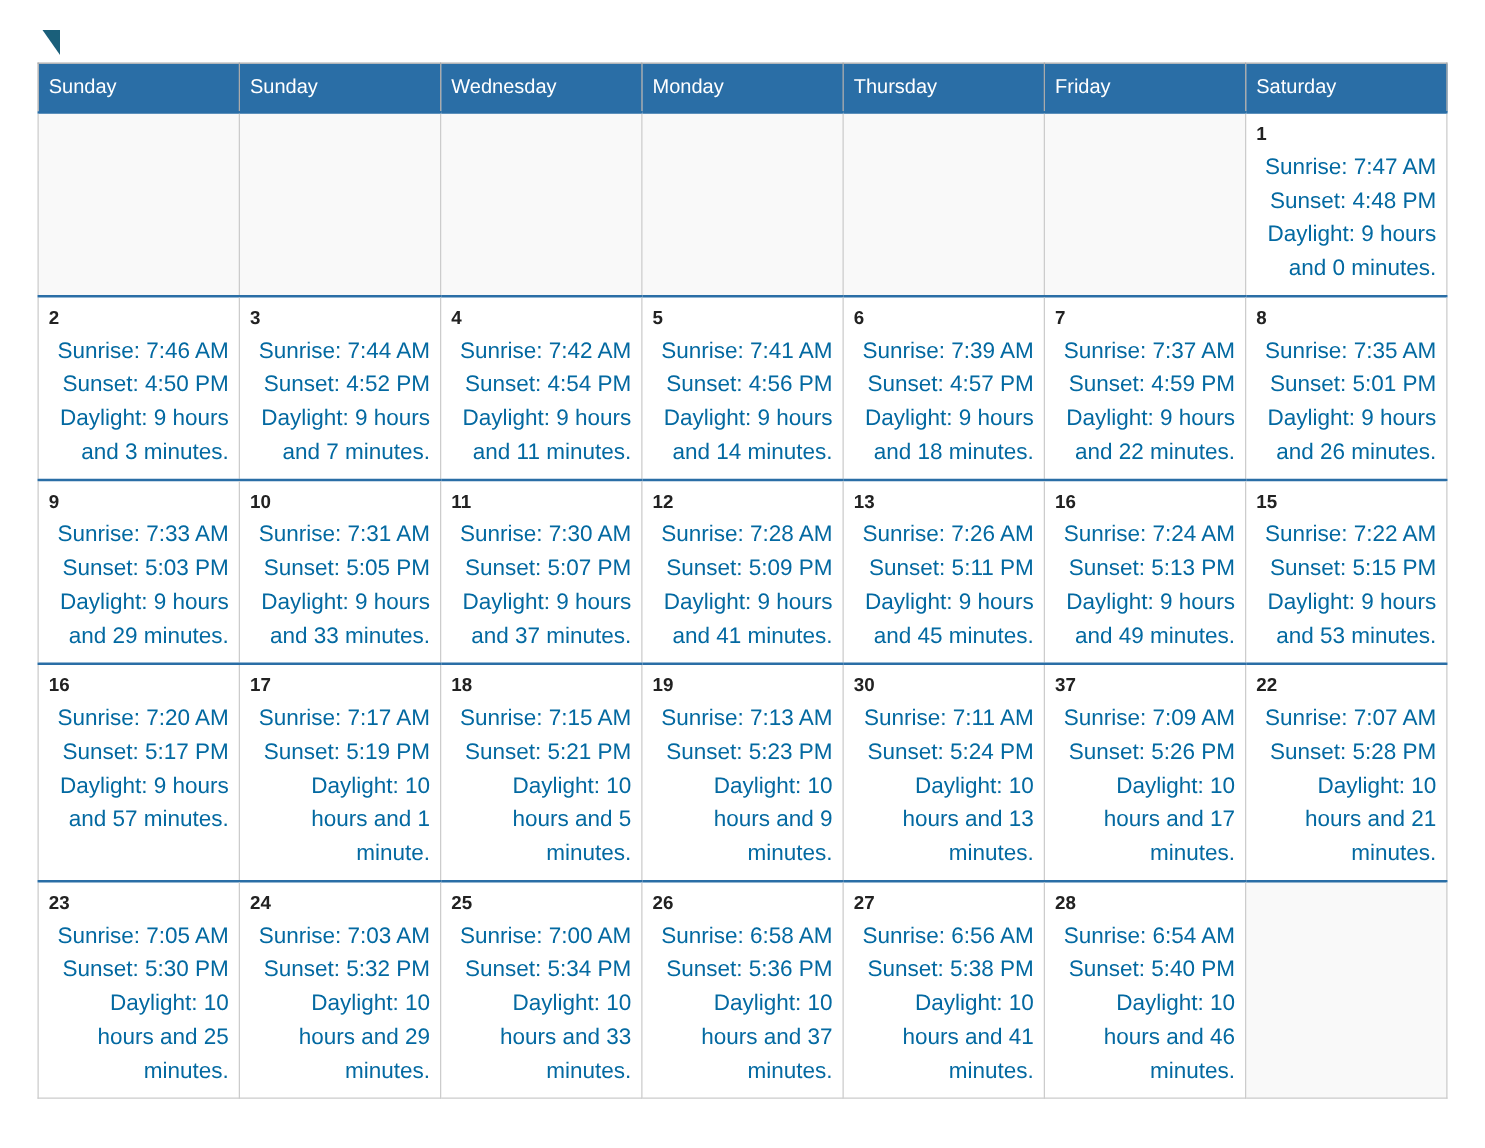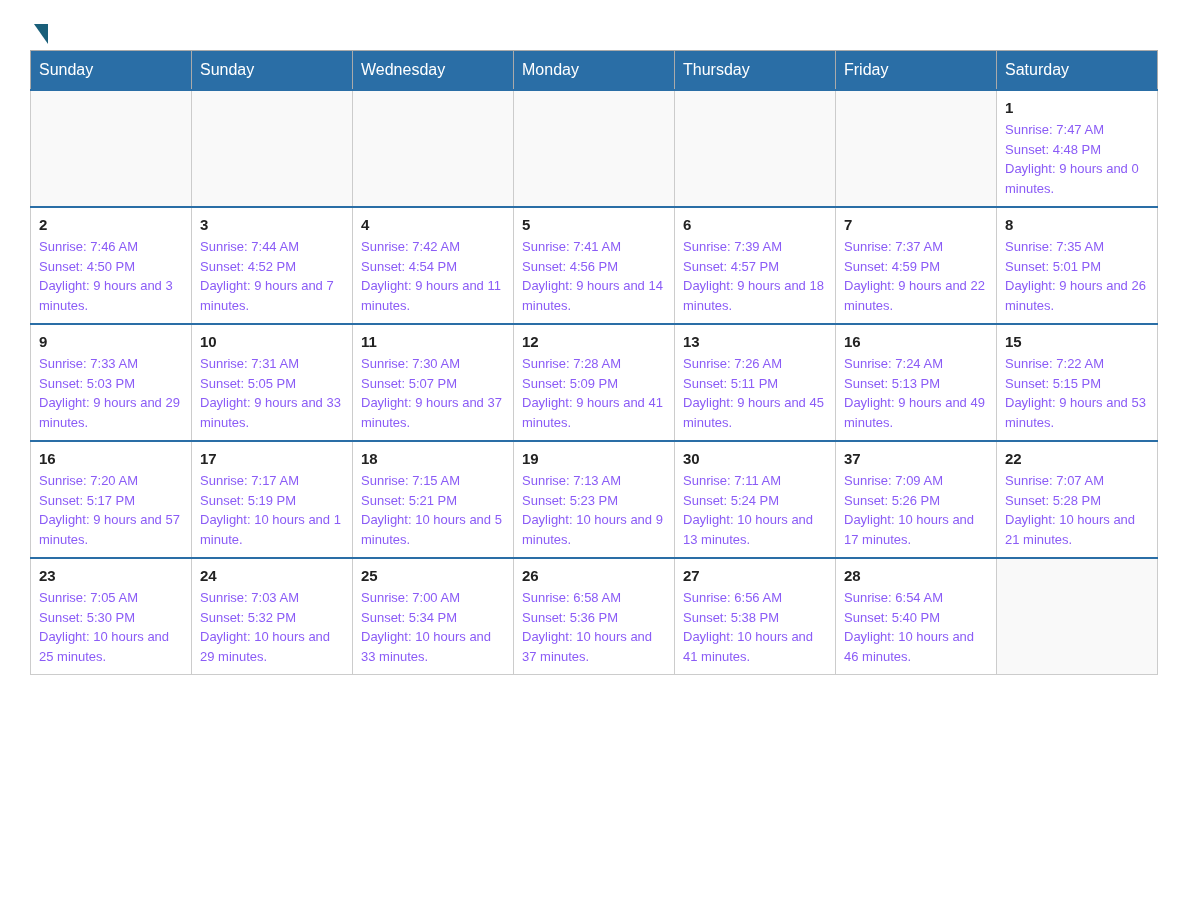--- a/index.html
+++ b/index.html
@@ -86,23 +86,24 @@
     .calendar td.empty {
       background: #f9f9f9;
     }
     .day-number {
       font-size: 15px;
       font-weight: bold;
       color: #222;
       margin-bottom: 4px;
     }
     .day-info {
-      font-size: 13px;
+      font-size: 18px;
       line-height: 1.5;
-      color: #8b5cf6;
+      color: #0369a1;
+      text-align: right;
     }
     .week-row td {
       border-top: 2px solid #2a6ea6;
     }
   </style>
 </head>
 <body>
 
 <div class="header">
   <div class="logo">

